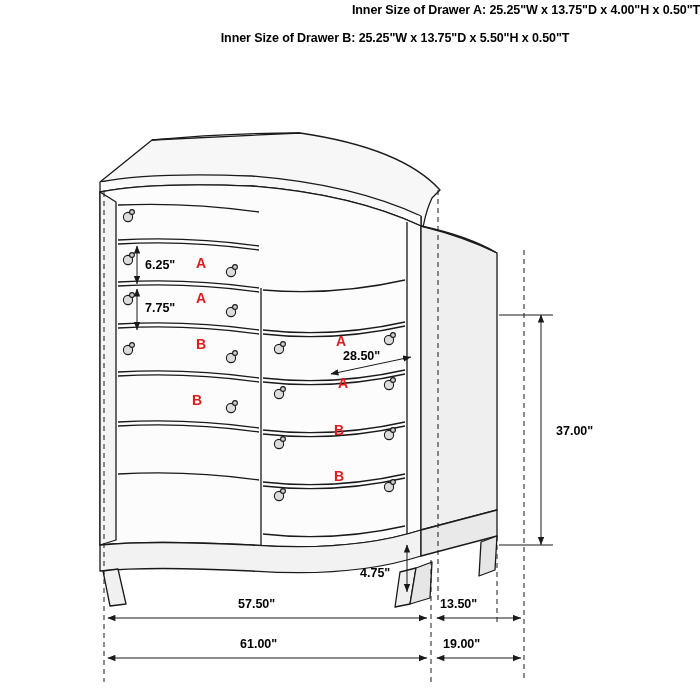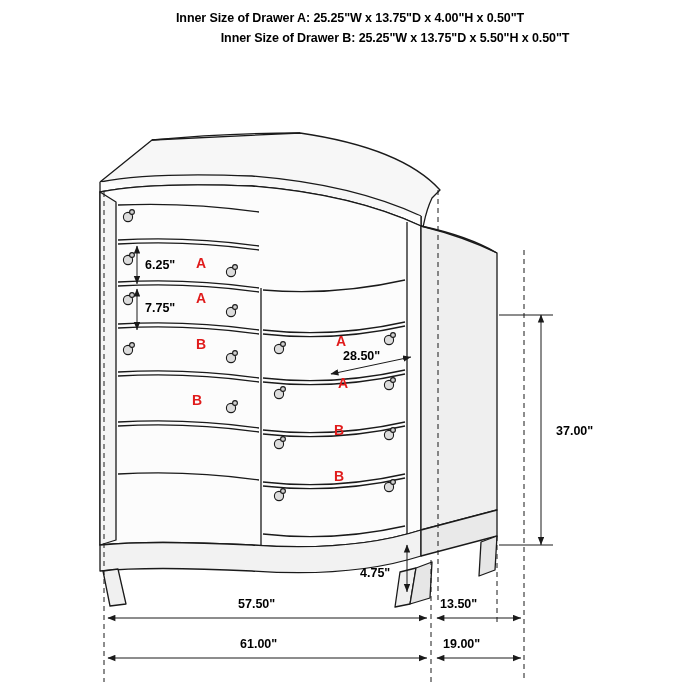--- a/index.html
+++ b/index.html
@@ -23,21 +23,21 @@
   .hdr {
     position: absolute;
     left: 0;
     width: 700px;
     text-align: center;
     font-size: 12.5px;
     font-weight: bold;
     letter-spacing: -0.1px;
     white-space: nowrap;
   }
-  #hdr1 { top: 11px; }
+  #hdr1 { top: 3px; text-align: right; }
   #hdr2 { top: 31px; padding-left: 45px; }
 
   svg.diagram {
     position: absolute;
     left: 0;
     top: 0;
     width: 700px;
     height: 700px;
   }
   .lbl {

